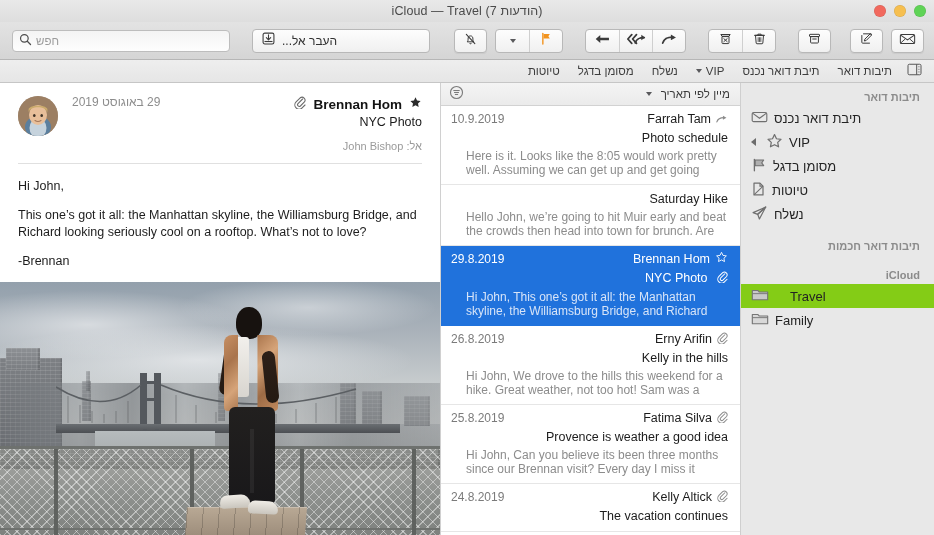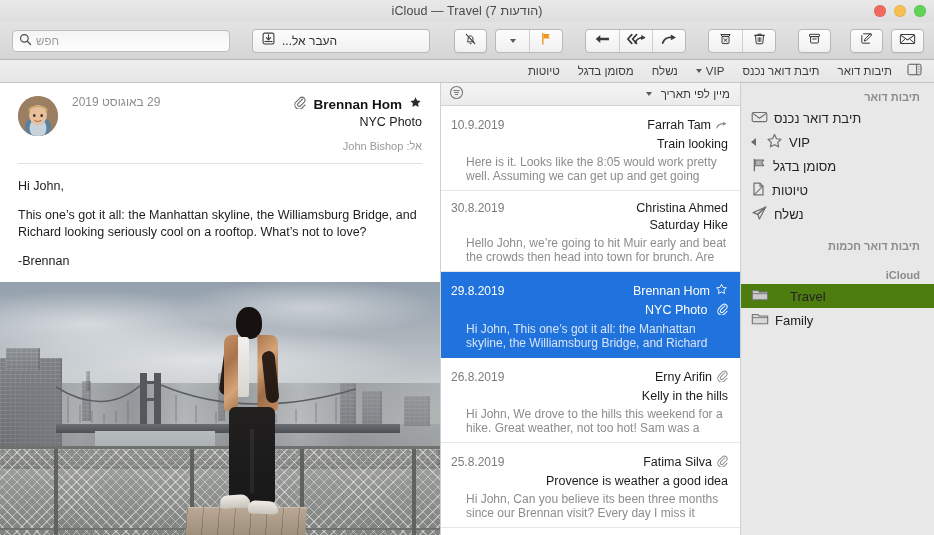--- a/index.html
+++ b/index.html
@@ -131,21 +131,21 @@
   }
   .sb-header {
     font-size: 11px; color: #8b8b8b; font-weight: bold;
     padding: 4px 14px 3px 10px; text-align: right;
   }
   .sb-item {
     height: 24px; display: flex; align-items: center; justify-content: flex-end;
     gap: 6px; padding: 0 12px 0 10px;
     font-size: 13px; color: #232323;
   }
-  .sb-item.selected { background: #4d7c0f; gap: 21px; }
+  .sb-item.selected { background: #84cc16; gap: 21px; }
   .sb-item .sb-label { white-space: nowrap; }
   .sb-item .disc {
     width: 0; height: 0; margin-right: 4px;
     border-top: 4px solid transparent; border-bottom: 4px solid transparent;
     border-right: 5px solid #6c6c6c;
   }
   .sb-gap { height: 10px; }
 
   
   .msglist {
@@ -158,21 +158,21 @@
   .msglist-header {
     height: 23px; flex: 0 0 23px;
     background: linear-gradient(to bottom, #f4f4f4, #ebebeb);
     border-bottom: 1px solid #d2d2d2;
     display: flex; align-items: center; justify-content: space-between;
     padding: 0 10px 0 8px; direction: rtl;
   }
   .sort-label { font-size: 11.5px; color: #3b3b3b; display: flex; align-items: center; gap: 9px; }
   .msgs { flex: 1; overflow: hidden; }
   .msg {
-    padding: 10px 12px 7px 10px;
+    padding: 4px 12px 7px 10px;
     border-bottom: 1px solid #e6e6e6;
     direction: ltr;
     cursor: default;
   }
   .msg.selected { background: #2072dc; border-bottom-color: #2072dc; }
   .msg-row1 { display: flex; align-items: center; justify-content: space-between; }
   .msg-date { font-size: 12px; color: #7b7b7b; }
   .msg-from-wrap { display: flex; align-items: center; gap: 5px; }
   .msg-from { font-size: 12.5px; font-weight: normal; color: #1c1c1c; }
   .msg-row2 { text-align: right; margin-top: 0px; }
@@ -596,31 +596,25 @@
             <span class="msg-from-wrap">
               <span class="msg-from">Farrah Tam</span>
               <span class="icon">
                 <svg width="12" height="10" viewBox="0 0 14 10">
                     <path d="M1 8.4 c1.5-4.7 5-4.9 8.1-4.9" fill="none" stroke="#8b8b8b" stroke-width="1.4" stroke-linecap="round"></path>
                     <path d="M8.1 1.2 L12.2 3.6 L8.1 6 Z" fill="#8b8b8b"></path>
                   </svg>
               </span>
             </span>
           </div>
-          <div class="msg-row2"><span class="msg-subject">Train looking</span></div>
+          <div class="msg-row2"><span class="msg-subject">Photo schedule</span></div>
           <div class="msg-preview">Here is it. Looks like the 8:05 would work pretty well. Assuming we can get up and get going that…</div>
         </div>
 
         <div class="msg">
-          <div class="msg-row1">
-            <span class="msg-date">30.8.2019</span>
-            <span class="msg-from-wrap">
-              <span class="msg-from">Christina Ahmed</span>
-            </span>
-          </div>
           <div class="msg-row2"><span class="msg-subject">Saturday Hike</span></div>
           <div class="msg-preview">Hello John, we’re going to hit Muir early and beat the crowds then head into town for brunch. Are y…</div>
         </div>
 
         <div class="msg selected">
           <div class="msg-row1">
             <span class="msg-date">29.8.2019</span>
             <span class="msg-from-wrap">
               <span class="msg-from">Brennan Hom</span>
               <span class="icon">

